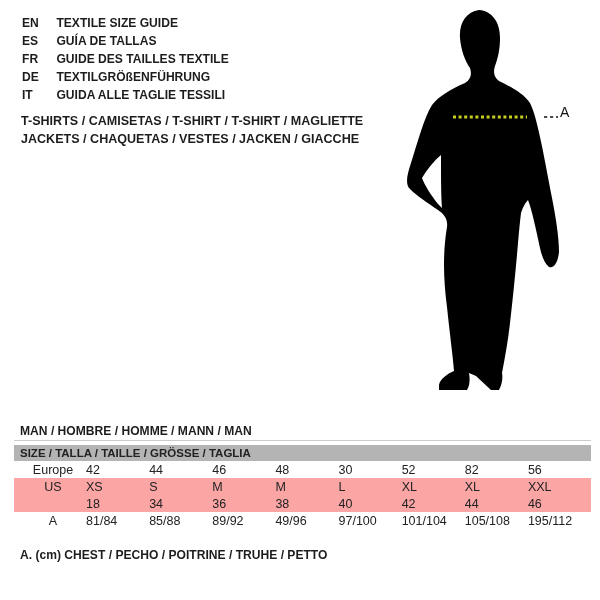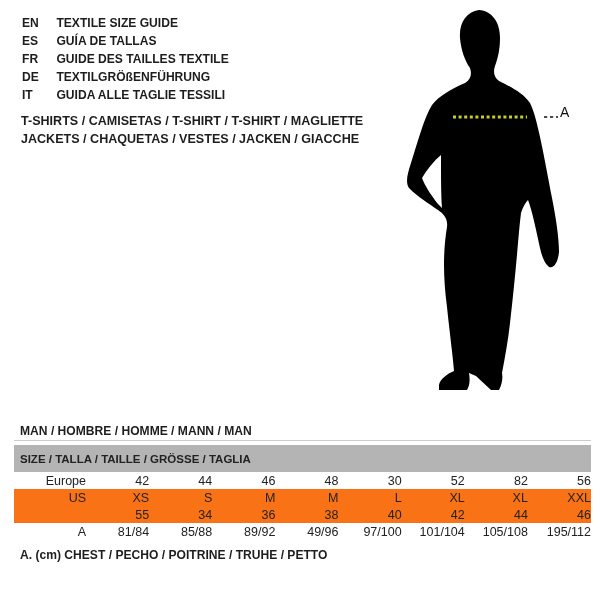--- a/index.html
+++ b/index.html
@@ -17,27 +17,27 @@
   .categories{position:absolute;left:21px;top:112px;}
   .cat-line{font-size:13.5px;font-weight:700;line-height:18px;white-space:nowrap;}
   
   .figure-wrap{position:absolute;left:395px;top:5px;width:185px;height:390px;}
   .measure-label{position:absolute;left:560px;top:104px;font-size:14px;font-weight:400;color:#111;}
   
   .section-title{position:absolute;left:20px;top:423px;font-size:13px;font-weight:700;white-space:nowrap;}
   
   .size-table{position:absolute;left:14px;top:440px;width:577px;}
   .table-topline{height:1px;background:#cccccc;margin-bottom:4px;}
-  .thead{background:#b4b4b4;height:27px;display:flex;align-items:center;
+  .thead{background:#b4b4b4;height:16px;display:flex;align-items:center;
          padding-left:6px;font-size:11.5px;font-weight:600;color:#222;}
   .trow{display:grid;grid-template-columns:72px repeat(8,1fr);height:17px;
         align-items:center;font-size:12.5px;font-weight:400;color:#222;}
-  .trow.row-alt{background:#f97316;}
-  .tlabel{padding-left:6px;text-align:right;}
-  .tcell{text-align:right;}
+  .trow.row-alt{background:#fca5a5;}
+  .tlabel{padding-left:6px;text-align:center;}
+  .tcell{text-align:left;}
   
   .footnote{position:absolute;left:20px;top:547px;font-size:13px;font-weight:700;white-space:nowrap;}
 </style>
 </head>
 <body>
 
 <div class="lang-block condensed">
   <div class="lang-row">
     <span class="lang-code">EN</span>
     <span class="lang-label">TEXTILE SIZE GUIDE</span>
@@ -132,21 +132,21 @@
     <div class="tcell">S</div>
     <div class="tcell">M</div>
     <div class="tcell">M</div>
     <div class="tcell">L</div>
     <div class="tcell">XL</div>
     <div class="tcell">XL</div>
     <div class="tcell">XXL</div>
   </div>
   <div class="trow row-alt">
     <div class="tlabel"></div>
-    <div class="tcell">55</div>
+    <div class="tcell">18</div>
     <div class="tcell">34</div>
     <div class="tcell">36</div>
     <div class="tcell">38</div>
     <div class="tcell">40</div>
     <div class="tcell">42</div>
     <div class="tcell">44</div>
     <div class="tcell">46</div>
   </div>
   <div class="trow">
     <div class="tlabel">A</div>

